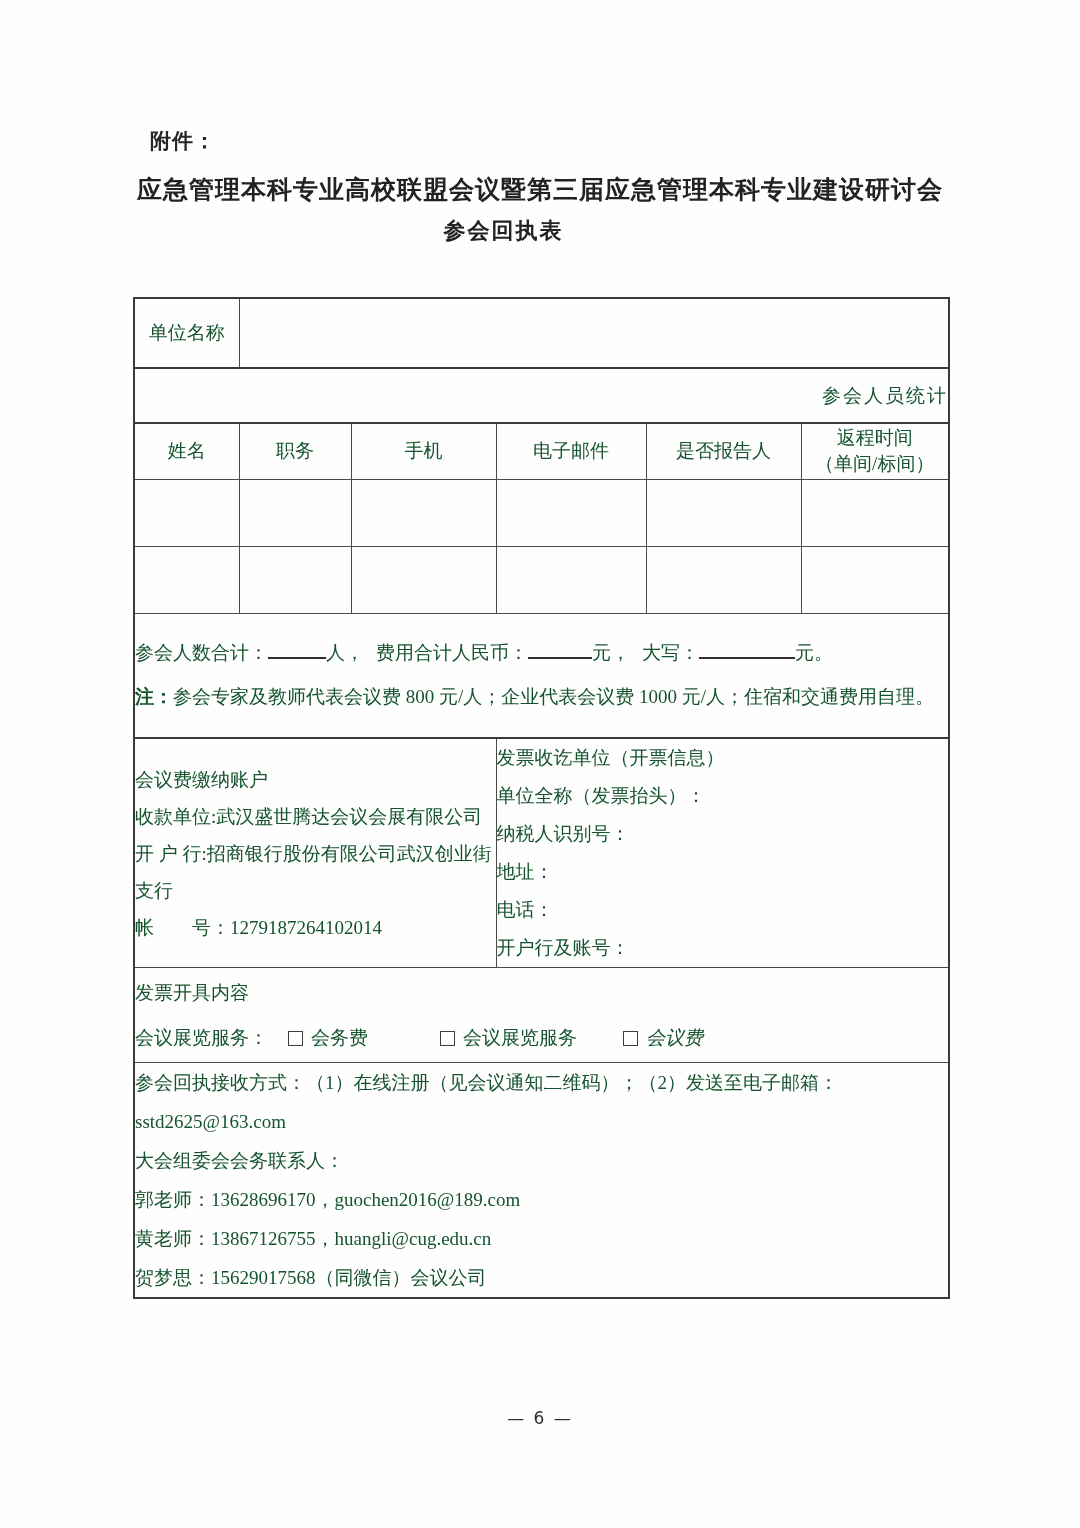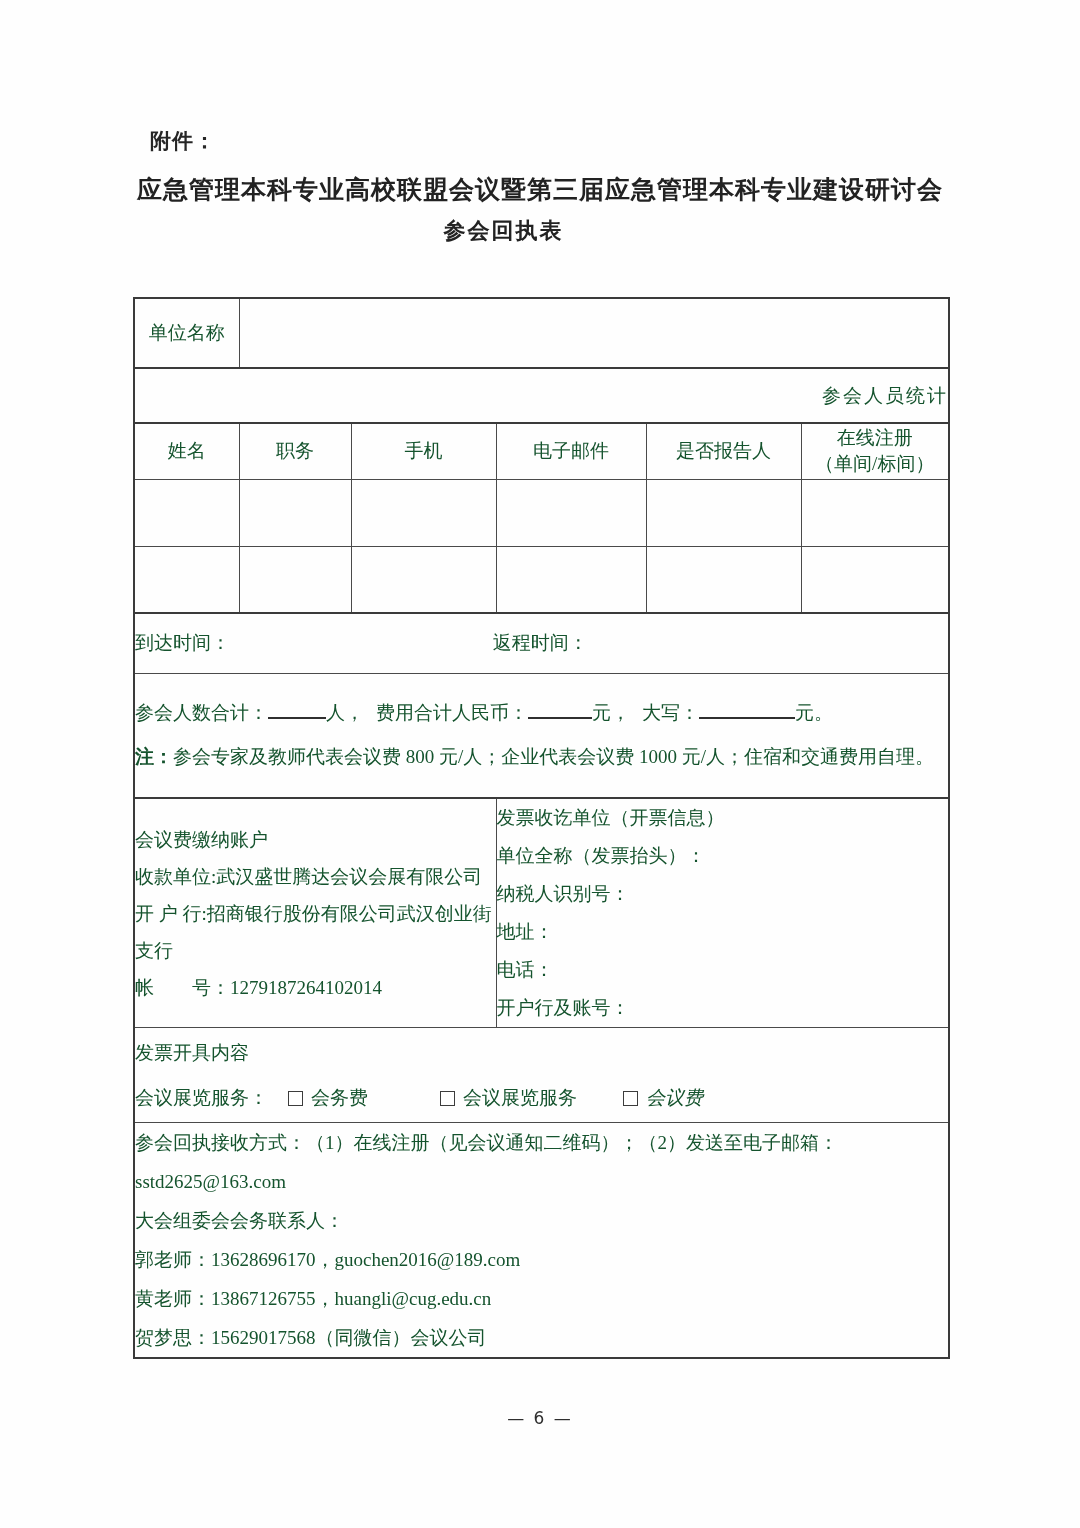--- a/index.html
+++ b/index.html
@@ -95,21 +95,21 @@
       <td colspan="6" class="section-title">参会人员统计</td>
     </tr>
 
     <tr style="height:56px" class="heavy-top">
       <td class="hdr">姓名</td>
       <td class="hdr">职务</td>
       <td class="hdr">手机</td>
       <td class="hdr">电子邮件</td>
       <td class="hdr">是否报告人</td>
       <td class="hdr">
-        <div>在线注册</div>
+        <div>返程时间</div>
         <div>（单间/标间）</div>
       </td>
     </tr>
 
     <tr style="height:67px">
       <td></td>
       <td></td>
       <td></td>
       <td></td>
       <td></td>
@@ -118,26 +118,20 @@
 
     <tr style="height:67px">
       <td></td>
       <td></td>
       <td></td>
       <td></td>
       <td></td>
       <td></td>
     </tr>
 
-    <tr style="height:60px" class="heavy-top">
-      <td colspan="6" class="time-cell">
-        <span>到达时间：</span>
-        <span class="return-label">返程时间：</span>
-      </td>
-    </tr>
 
     <tr style="height:125px">
       <td colspan="6" class="totals-cell">
         <div>
           <span>参会人数合计：</span><span class="blank b58"></span><span>人，</span><span class="gap12">费用合计人民币：</span><span class="blank b64"></span><span>元，</span><span class="gap12">大写：</span><span class="blank b96"></span><span>元。</span>
         </div>
         <div>
           <span class="note-label">注：</span><span>参会专家及教师代表会议费 800 元/人；企业代表会议费 1000 元/人；住宿和交通费用自理。</span>
         </div>
       </td>

